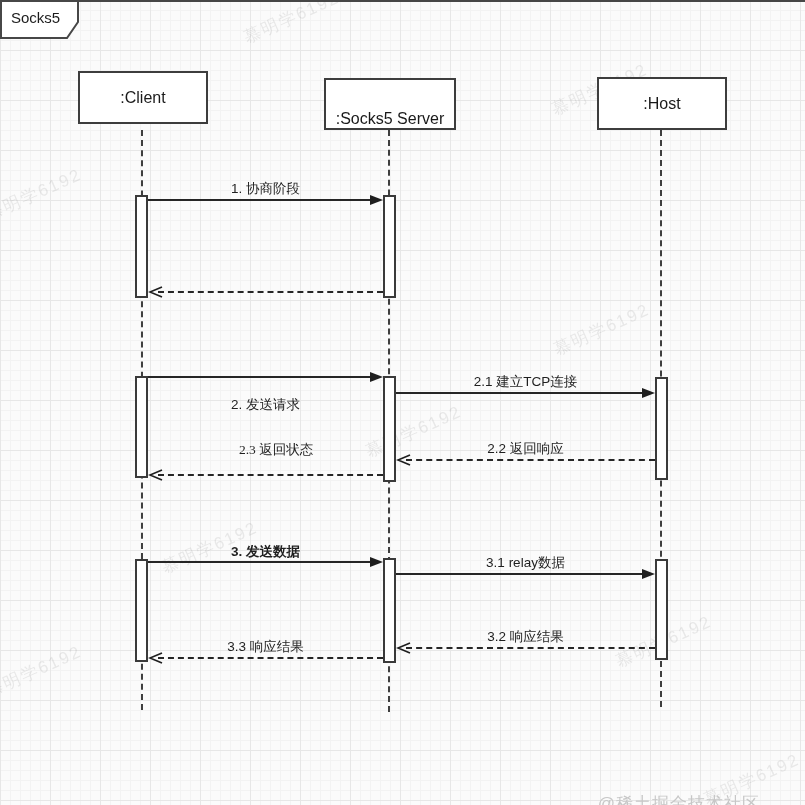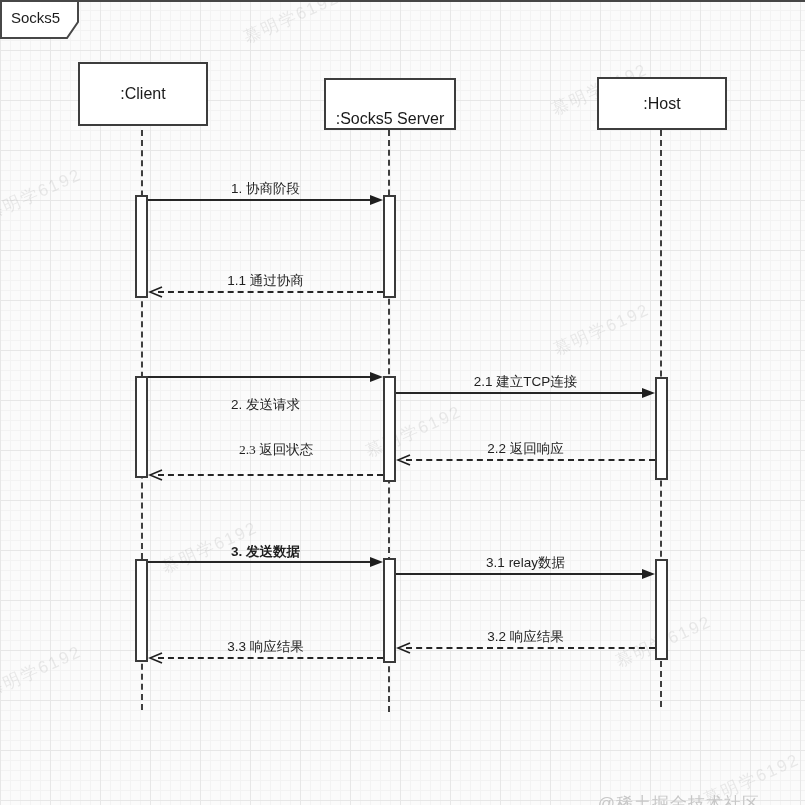--- a/index.html
+++ b/index.html
@@ -21,21 +21,21 @@
   .frame-top-line { position:absolute; left:0; top:0; width:805px; height:0; border-top:2px solid #474747; }
   .frame-tab { position:absolute; left:0; top:0; width:95px; height:42px; }
   .frame-tab-label {
     position:absolute; left:11px; top:9px; font-size:15px; color:#1c1c1c;
   }
   .participant {
     position:absolute; background:#ffffff; border:2px solid #3d3d3d;
     display:flex; align-items:center; justify-content:center;
     font-size:16px; color:#1a1a1a;
   }
-  .p-client { left:78px;  top:62px; width:130px; height:64px; }
+  .p-client { left:78px;  top:71px; width:130px; height:53px; }
   .p-server { left:324px; top:78px; width:132px; height:52px;align-items:flex-end; }
   .p-host   { left:597px; top:77px; width:130px; height:53px; }
   .lifeline { position:absolute; width:0; border-left:2px dashed #3f3f3f; }
   .ll-client { left:141px; top:130px; height:580px; }
   .ll-server { left:388px; top:130px; height:582px; }
   .ll-host   { left:660px; top:130px; height:577px; }
   .activation {
     position:absolute; width:13px; background:#ffffff; border:2px solid #3a3a3a;
   }
   .msg-label {
@@ -104,21 +104,20 @@
   <div class="activation" style="left:383px; top:376px; height:106px;"></div>
   <div class="activation" style="left:655px; top:377px; height:103px;"></div>
   <div class="activation" style="left:135px; top:559px; height:103px;"></div>
   <div class="activation" style="left:383px; top:558px; height:105px;"></div>
   <div class="activation" style="left:655px; top:559px; height:101px;"></div>
 
   <div class="msg-label" style="left:148px; top:180px; width:235px;">1. 协商阶段</div>
   <div class="line-solid" style="left:148px; top:199px; width:224px;"></div>
   <div class="ah-right" style="left:370px; top:195px;"></div>
 
-  <div class="msg-label" style="left:148px; top:272px; width:235px;">1.1 通过协商</div>
   <div class="line-dashed" style="left:158px; top:291px; width:225px;"></div>
   <svg class="ah-open" style="left:148px; top:285px;" width="16" height="14">
       <path d="M14 2 L2 7 L14 12" fill="none" stroke="#1f1f1f" stroke-width="1.7"></path>
     </svg>
 
   <div class="msg-label" style="left:148px; top:357px; width:235px;margin-top:39px;">2. 发送请求</div>
   <div class="line-solid" style="left:148px; top:376px; width:224px;"></div>
   <div class="ah-right" style="left:370px; top:372px;"></div>
 
   <div class="msg-label" style="left:396px; top:373px; width:259px;">2.1 建立TCP连接</div>

